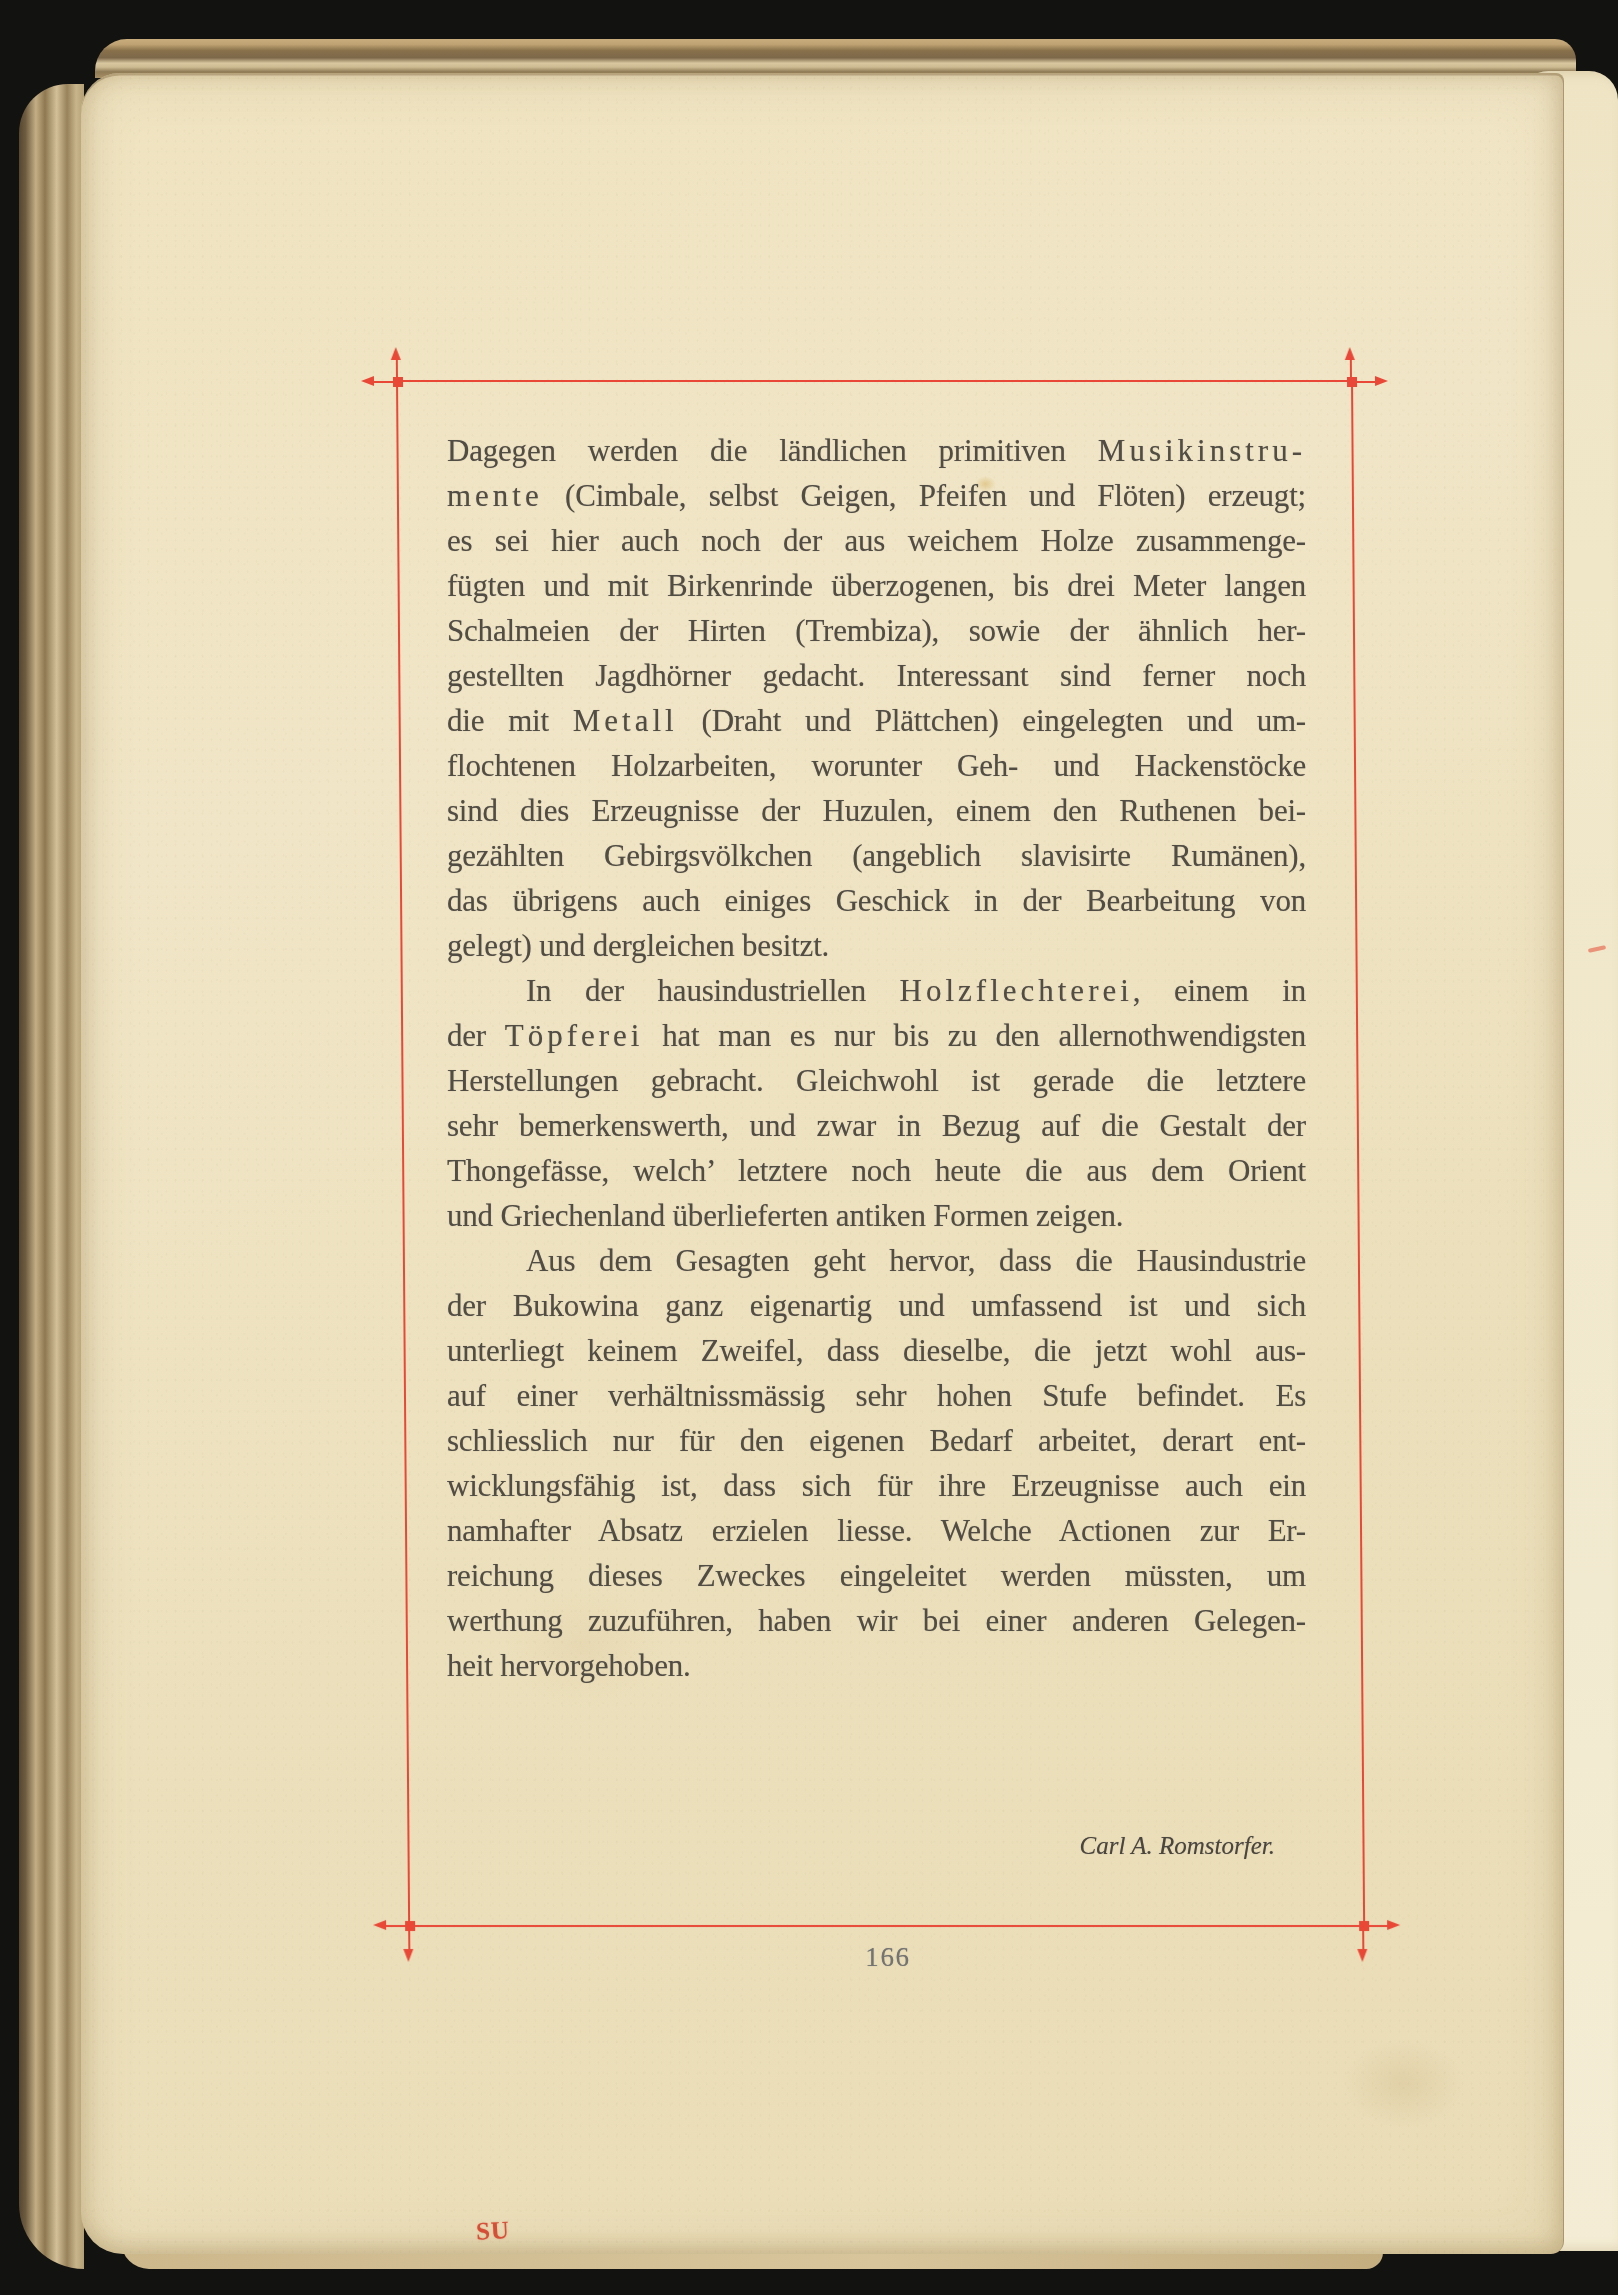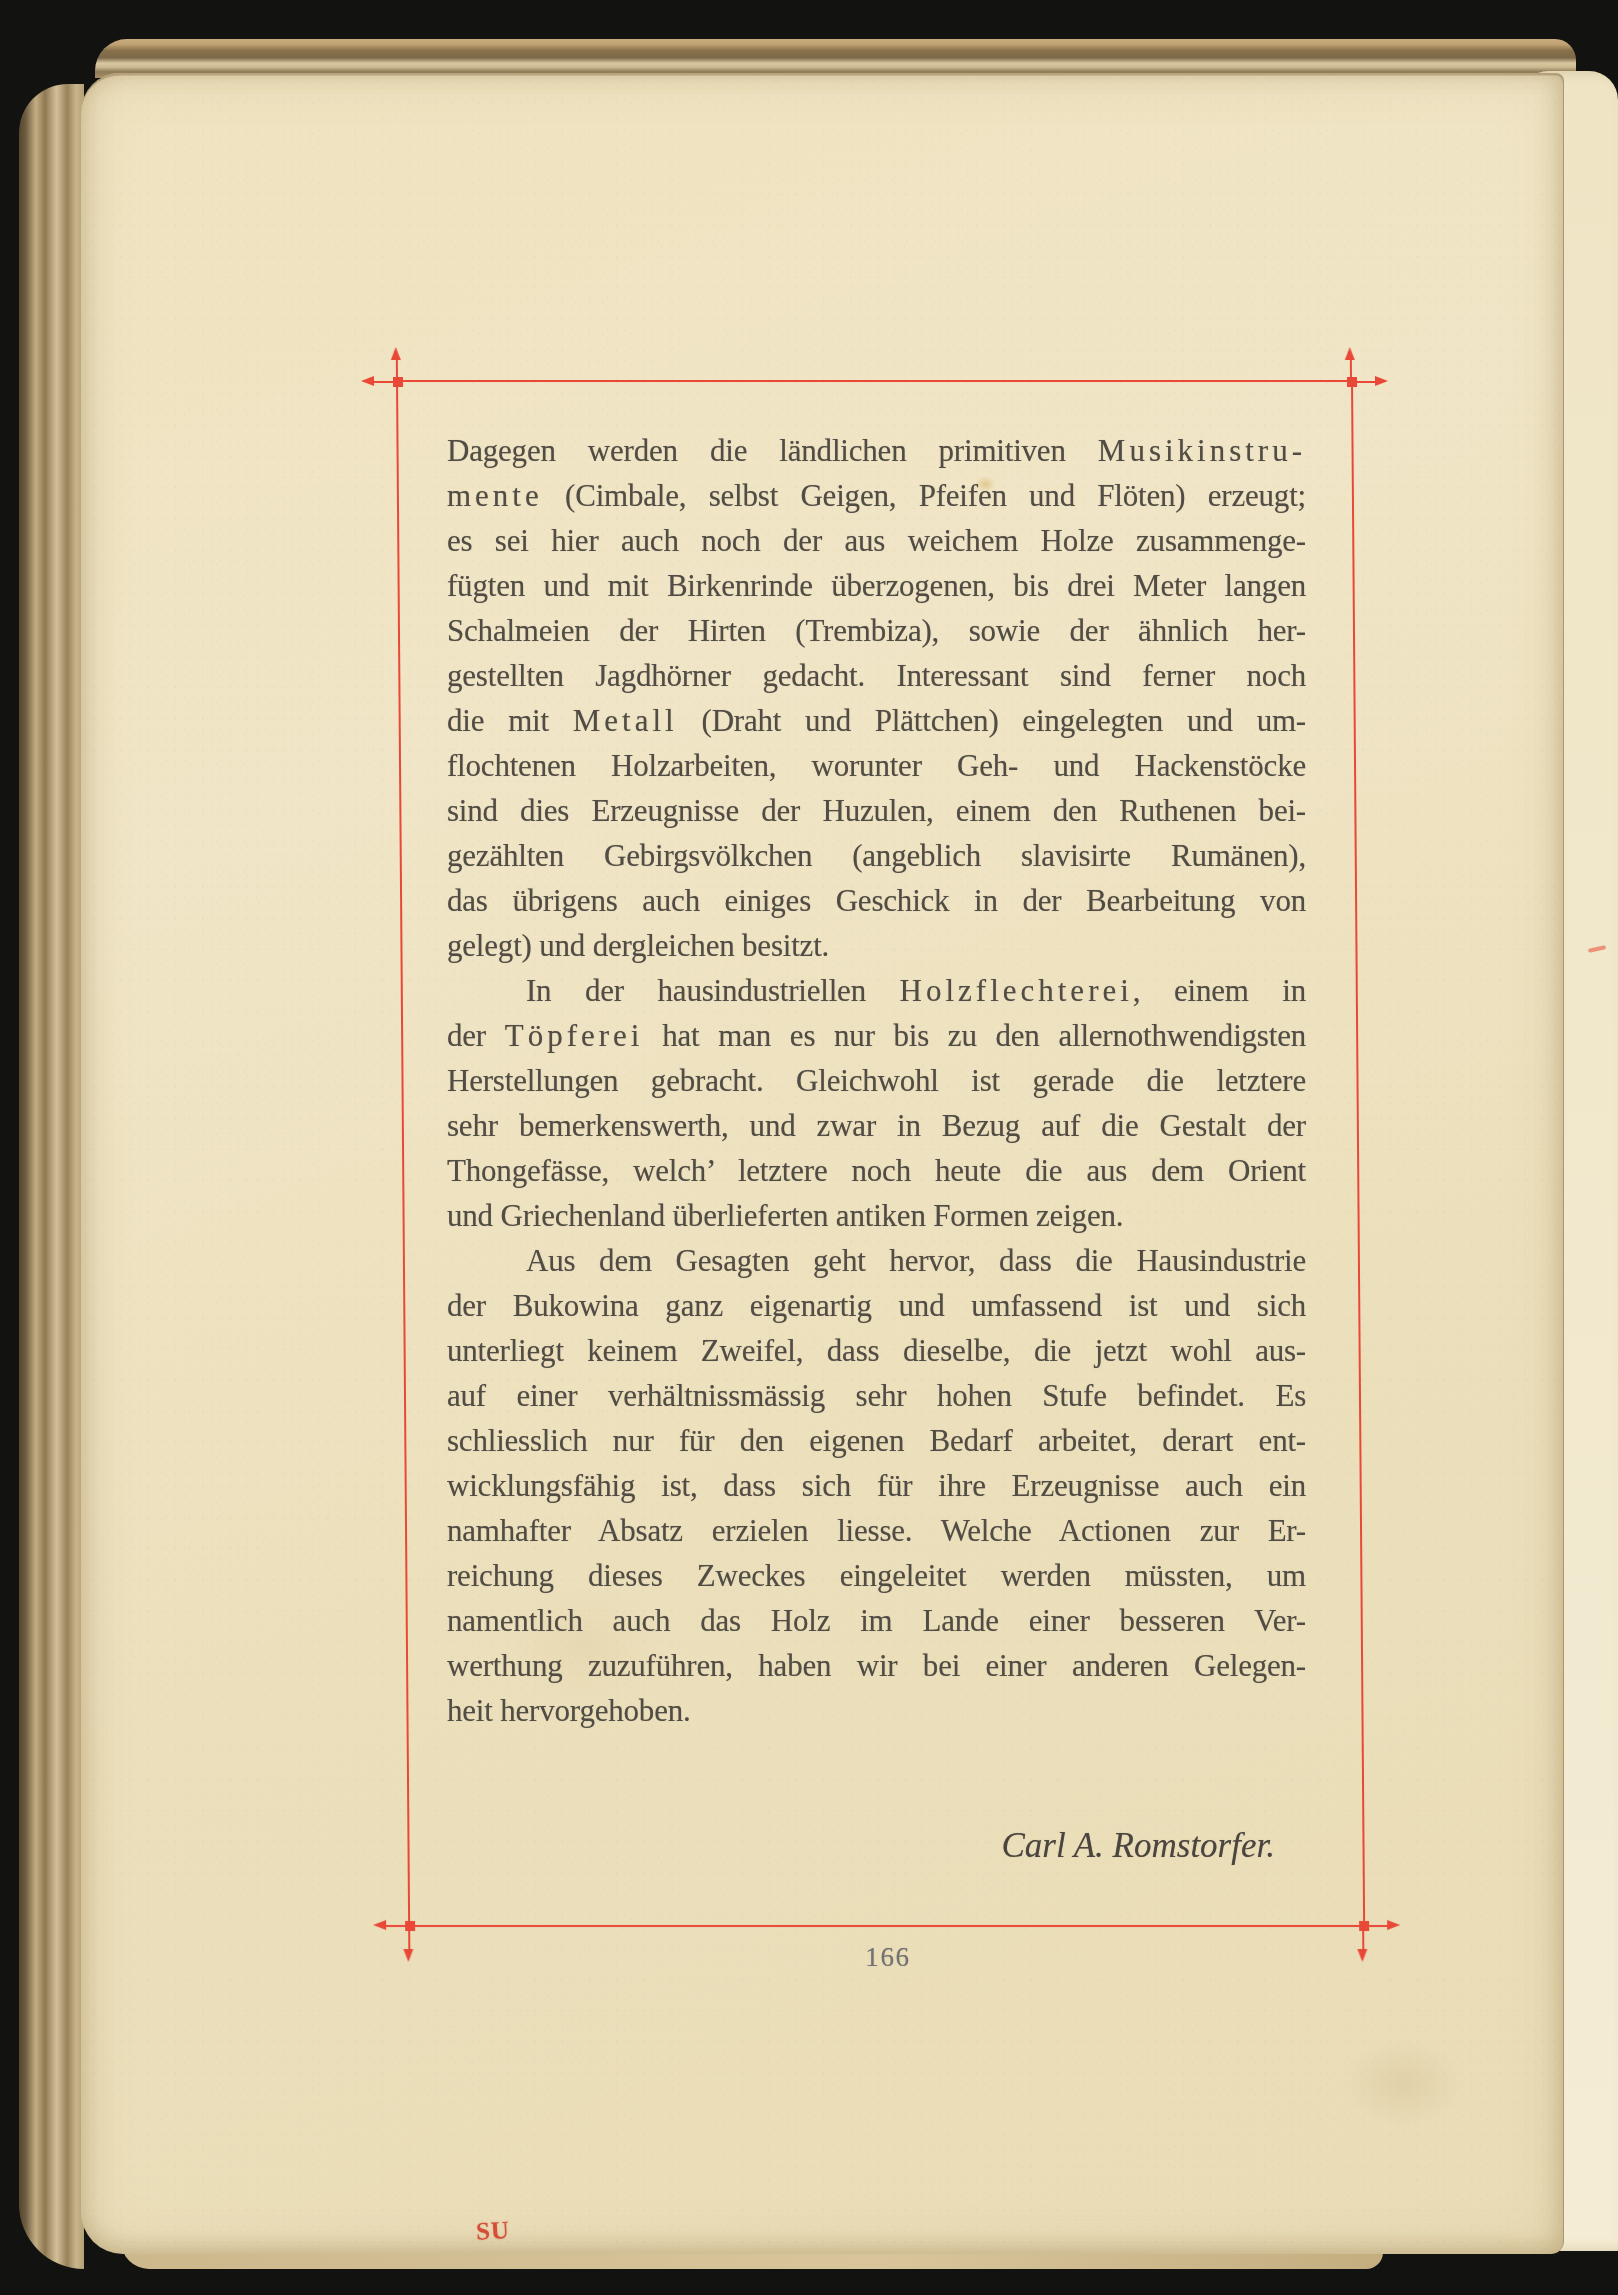--- a/index.html
+++ b/index.html
@@ -62,21 +62,21 @@
 
   
   .text-block{position:absolute;left:447px;top:428px;width:859px;color:var(--ink,#514c44);}
   .tline{font-size:31px;line-height:45px;height:45px;overflow:hidden;letter-spacing:-0.2px;
     text-align:justify;text-align-last:justify;
     text-shadow:0 0 0.8px rgba(85,80,74,.45);}
   .tline.plast{text-align-last:left;}
   .tline.indent{text-indent:79px;}
   .gesperrt{letter-spacing:4px;}
   .signature{position:absolute;left:447px;top:1823px;width:859px;box-sizing:border-box;
-    padding-right:31px;text-align:right;font-style:italic;font-size:35px;line-height:45px;
+    padding-right:31px;text-align:right;font-style:italic;font-size:25px;line-height:45px;
     color:#4a453f;text-shadow:0 0 0.8px rgba(74,69,63,.45);}
   .pagenum{position:absolute;left:888px;top:1939px;transform:translateX(-50%);
     font-size:27px;line-height:36px;letter-spacing:1.6px;color:#737373;
     text-shadow:0 0 0.8px rgba(90,85,77,.5);}
 
   
   .stamp{position:absolute;left:476px;top:2217px;font-size:25px;font-weight:bold;
     letter-spacing:0.8px;color:rgba(210,55,35,.78);transform:rotate(-3deg);
     text-shadow:0 0 1.6px rgba(210,55,35,.4);}
   .red-dash{position:absolute;left:1588px;top:947px;width:18px;height:4px;border-radius:2.4px;
@@ -165,21 +165,20 @@
       <div class="tline"><span>Thongefässe, welch’ letztere noch heute die aus dem Orient</span></div>
       <div class="tline plast"><span>und Griechenland überlieferten antiken Formen zeigen.</span></div>
       <div class="tline indent"><span>Aus dem Gesagten geht hervor, dass die Hausindustrie</span></div>
       <div class="tline"><span>der Bukowina ganz eigenartig und umfassend ist und sich</span></div>
       <div class="tline"><span>unterliegt keinem Zweifel, dass dieselbe, die jetzt wohl aus-</span></div>
       <div class="tline"><span>auf einer verhältnissmässig sehr hohen Stufe befindet. Es</span></div>
       <div class="tline"><span>schliesslich nur für den eigenen Bedarf arbeitet, derart ent-</span></div>
       <div class="tline"><span>wicklungsfähig ist, dass sich für ihre Erzeugnisse auch ein</span></div>
       <div class="tline"><span>namhafter Absatz erzielen liesse. Welche Actionen zur Er-</span></div>
       <div class="tline"><span>reichung dieses Zweckes eingeleitet werden müssten, um</span></div>
-      <div class="tline"><span>namentlich auch das Holz im Lande einer besseren Ver-</span></div>
       <div class="tline"><span>werthung zuzuführen, haben wir bei einer anderen Gelegen-</span></div>
       <div class="tline plast"><span>heit hervorgehoben.</span></div>
     </div>
 
   <div class="signature">Carl A. Romstorfer.</div>
   <div class="pagenum">166</div>
 
   <div class="stamp">SU</div>
   <div class="red-dash"></div>
 </div>

